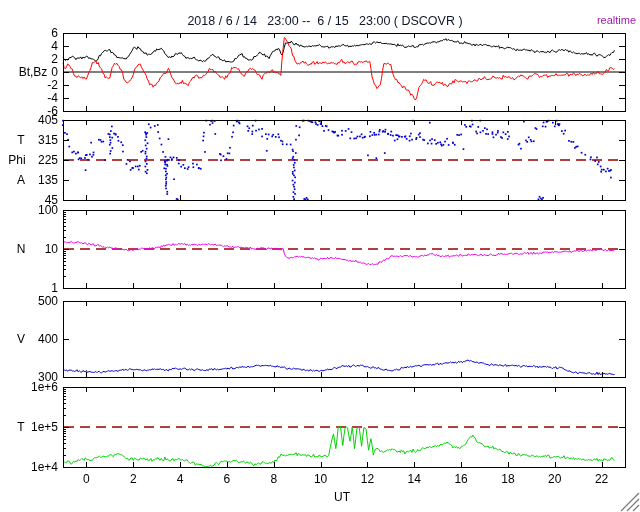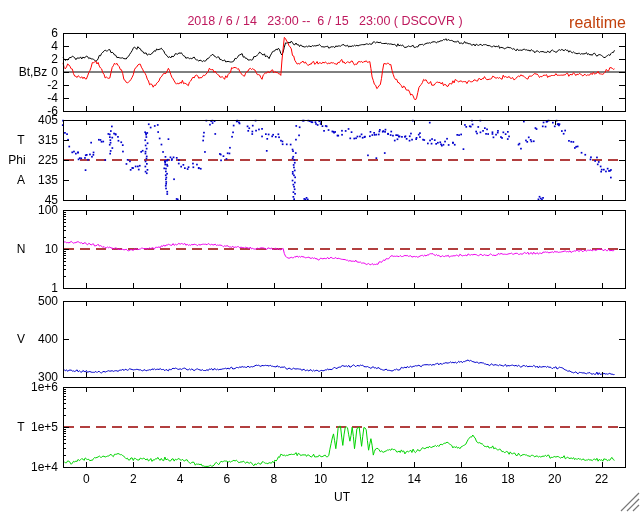--- a/index.html
+++ b/index.html
@@ -1,20 +1,20 @@
 <!DOCTYPE html>
 <html><head>
 <meta charset="utf-8">
 <style>
   html,body{margin:0;padding:0;background:#fff;}
   .wrap{position:relative;width:640px;height:512px;background:#ffffff;overflow:hidden;
         font-family:"Liberation Sans", sans-serif;}
   .title{position:absolute;top:14px;left:24px;width:602px;text-align:center;
-         font-size:12.5px;color:#be185d;white-space:pre;}
-  .realtime{position:absolute;top:14px;right:14px;font-size:16px;color:#c2410c;}
+         font-size:12.5px;color:#0f172a;white-space:pre;}
+  .realtime{position:absolute;top:14px;right:4px;font-size:11px;color:#a21caf;}
   svg{position:absolute;left:0;top:0;}
   text{font-family:"Liberation Sans", sans-serif;fill:#000;}
 </style>
 </head>
 <body>
 
 <div class="wrap">
   <div class="title">2018 / 6 / 14   23:00 --  6 / 15   23:00 ( DSCOVR )</div>
   <div class="realtime">realtime</div>
   <svg id="plot" width="640" height="512" viewBox="0 0 640 512">

